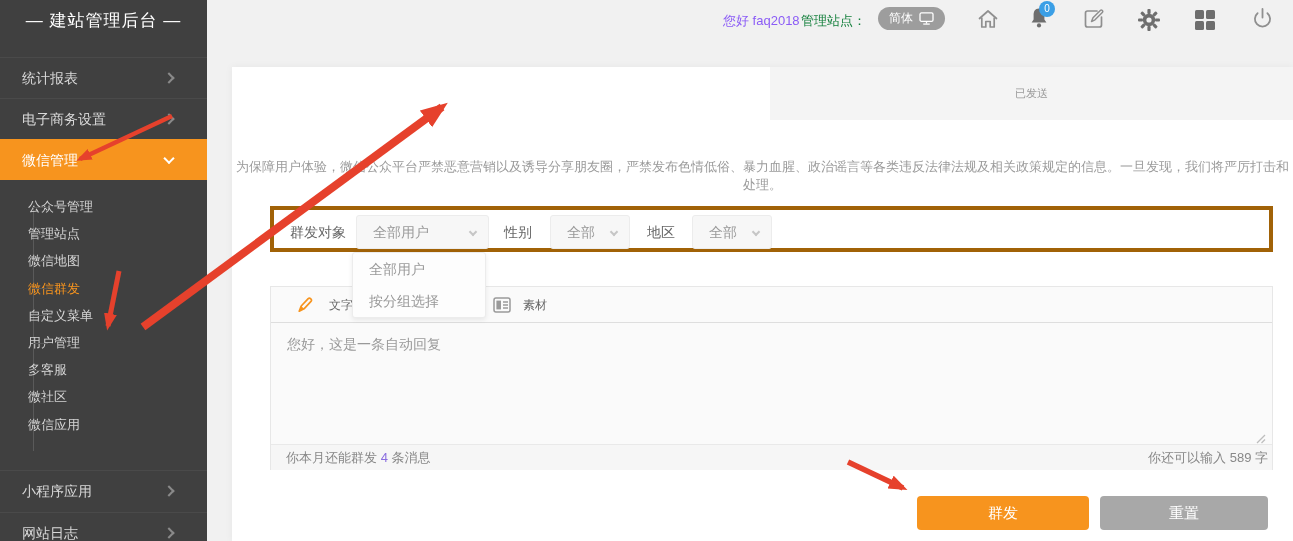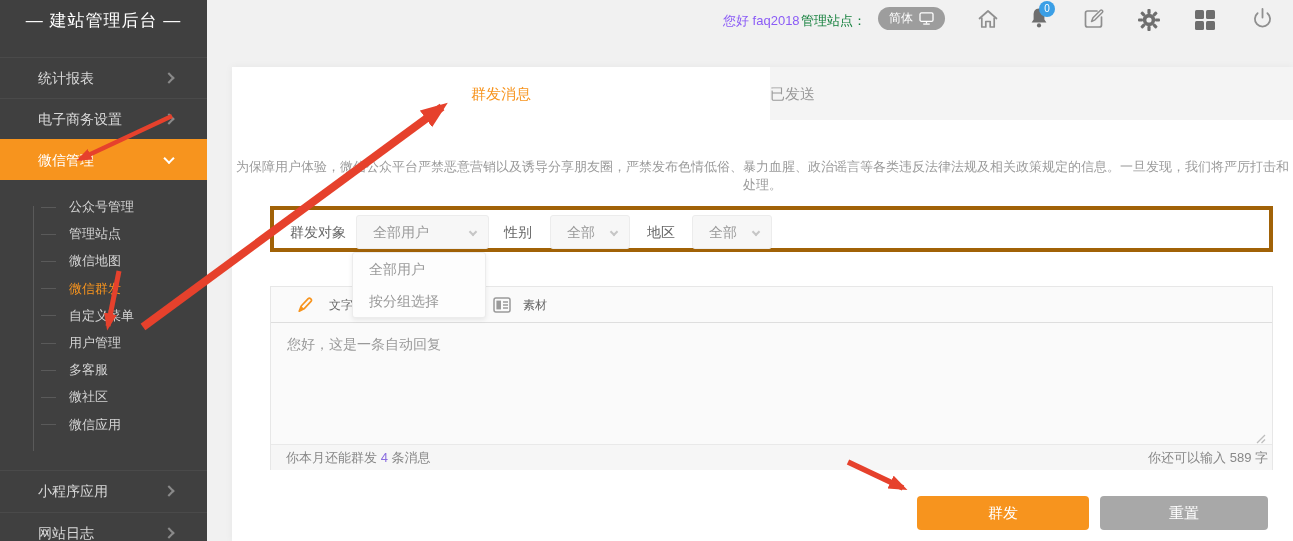--- a/index.html
+++ b/index.html
@@ -3,42 +3,42 @@
 <meta charset="utf-8">
 <style>
   * { margin:0; padding:0; box-sizing:border-box; }
   html,body { width:1293px; height:541px; }
   body { font-family:"Liberation Sans","DejaVu Sans",sans-serif; background:#f1f1f1; overflow:hidden; }
   #stage { position:relative; width:1293px; height:541px; background:#f1f1f1; }
 
   
   #sidebar { position:absolute; left:0; top:0; width:207px; height:541px; background:#404040; z-index:2; }
   .sb-title { position:absolute; top:9px; left:0; width:100%; text-align:center; color:#ffffff; font-size:17px; font-weight:normal; letter-spacing:1px; }
-  .sb-item { position:absolute; left:0; width:100%; height:41px; line-height:41px; border-top:1px solid #4a4a4a; color:#d9d9d9; font-size:14px; padding-left:38px; cursor:pointer; }
+  .sb-item { position:absolute; left:0; width:100%; height:41px; line-height:41px; border-top:1px solid #4a4a4a; color:#d9d9d9; font-size:14px; padding-left:22px; cursor:pointer; }
   .sb-item.active { background:#f7941e; color:#fff; border-top-color:#f7941e; }
   .chev { position:absolute; right:34px; top:50%; width:8px; height:8px; border-right:2px solid #8a8a8a; border-bottom:2px solid #8a8a8a; }
   .chev.right { transform:translateY(-50%) rotate(-45deg); }
   .chev.down  { transform:translateY(-70%) rotate(45deg); border-color:#ffffff; }
   #submenu { position:absolute; left:0; top:180px; width:207px; padding-top:13px; }
   .tree-line { position:absolute; left:33px; top:26px; width:1px; height:245px; background:#5a5a5a; }
-  .sub-item { position:relative; height:27.2px; line-height:27.2px; padding-left:61px; color:#d4d4d4; font-size:13px; cursor:pointer;margin-left:8px; }
+  .sub-item { position:relative; height:27.2px; line-height:27.2px; padding-left:28px; color:#d4d4d4; font-size:13px; cursor:pointer; }
   .sub-item::before { content:""; position:absolute; left:33px; top:50%; width:15px; height:1px; background:#5a5a5a; }
   .sub-item.active { color:#f7941e; }
   .sb-bottom { position:absolute; }
 
   
   .hdr-text { position:absolute; top:12px; font-size:13px; color:#8b5cf6; white-space:nowrap; }
   #lang-pill { position:absolute; left:878px; top:7px; height:23px; padding:0 11px; border-radius:12px; background:#9d9d9d; color:#fff; font-size:12px; display:flex; align-items:center; gap:6px; cursor:pointer; }
   .hicon { position:absolute; top:8px; cursor:pointer; }
   #bell-badge { position:absolute; left:1039px; top:1px; width:16px; height:16px; border-radius:50%; background:#3b9fe6; color:#fff; font-size:10px; line-height:16px; text-align:center; z-index:3; }
 
   
   #card { position:absolute; left:232px; top:67px; width:1061px; height:474px; background:#fff; box-shadow:0 0 8px rgba(0,0,0,.05); z-index:1; }
   #tab-active   { position:absolute; left:0; top:0; width:538px; height:53px; line-height:53px; text-align:center; background:#fff; color:#f7941e; font-size:15px; cursor:pointer; }
-  #tab-inactive { position:absolute; left:538px; top:0; width:523px; height:53px; line-height:53px; background:#f4f4f4; color:#9a9a9a; font-size:15px; cursor:pointer; }
+  #tab-inactive { position:absolute; left:538px; top:0; width:523px; height:53px; line-height:53px; text-align:center; background:#f4f4f4; color:#9a9a9a; font-size:11px; cursor:pointer; }
   #notice { position:absolute; left:0; top:91px; width:100%; text-align:center; font-size:13px; color:#9b9b9b; }
 
   #form-box { position:absolute; left:38px; top:139px; width:1003px; height:46px; border:4px solid #a16207; background:#fff; }
   .f-label { position:absolute; top:14px; font-size:14px; color:#666; }
   .f-select { position:absolute; top:5px; height:34px; background:#f7f7f7; border:1px solid #ececec; border-radius:3px; font-size:14px; color:#999; line-height:32px; padding-left:16px; cursor:pointer; }
   .f-select .chev-s { position:absolute; right:12px; top:13px; width:6px; height:6px; border-right:2px solid #c6c6c6; border-bottom:2px solid #c6c6c6; transform:rotate(45deg); }
 
   #dd-panel { position:absolute; left:120px; top:185px; width:134px; background:#fdfdfd; border:1px solid #ececec; border-radius:3px; box-shadow:0 2px 5px rgba(0,0,0,.08); z-index:10; }
   .dd-opt { height:32px; line-height:32px; padding-left:16px; font-size:14px; color:#999; cursor:pointer; }
 
@@ -156,21 +156,20 @@
       <rect x="12" y="12" width="9" height="9" rx="1.5"></rect>
     </g>
   </svg>
 
   <svg class="hicon" style="left:1251px; top:7px" width="23" height="24" viewBox="0 0 23 24">
     <path d="M6.6 6.2 A 7.6 7.6 0 1 0 16.4 6.2" fill="none" stroke="#8f8f8f" stroke-width="1.8" stroke-linecap="round"></path>
     <line x1="11.5" y1="2" x2="11.5" y2="10.5" stroke="#8f8f8f" stroke-width="1.8" stroke-linecap="round"></line>
   </svg>
 
   <div id="card">
-    <div id="tab-active">群发消息</div>
     <div id="tab-inactive">已发送</div>
 
     <div id="notice">为保障用户体验，微信公众平台严禁恶意营销以及诱导分享朋友圈，严禁发布色情低俗、暴力血腥、政治谣言等各类违反法律法规及相关政策规定的信息。一旦发现，我们将严厉打击和处理。</div>
 
     <div id="form-box">
       <span class="f-label" style="left:16px">群发对象</span>
       <div class="f-select" style="left:82px; width:133px">
         <span>全部用户</span>
         <span class="chev-s"></span>
       </div>

